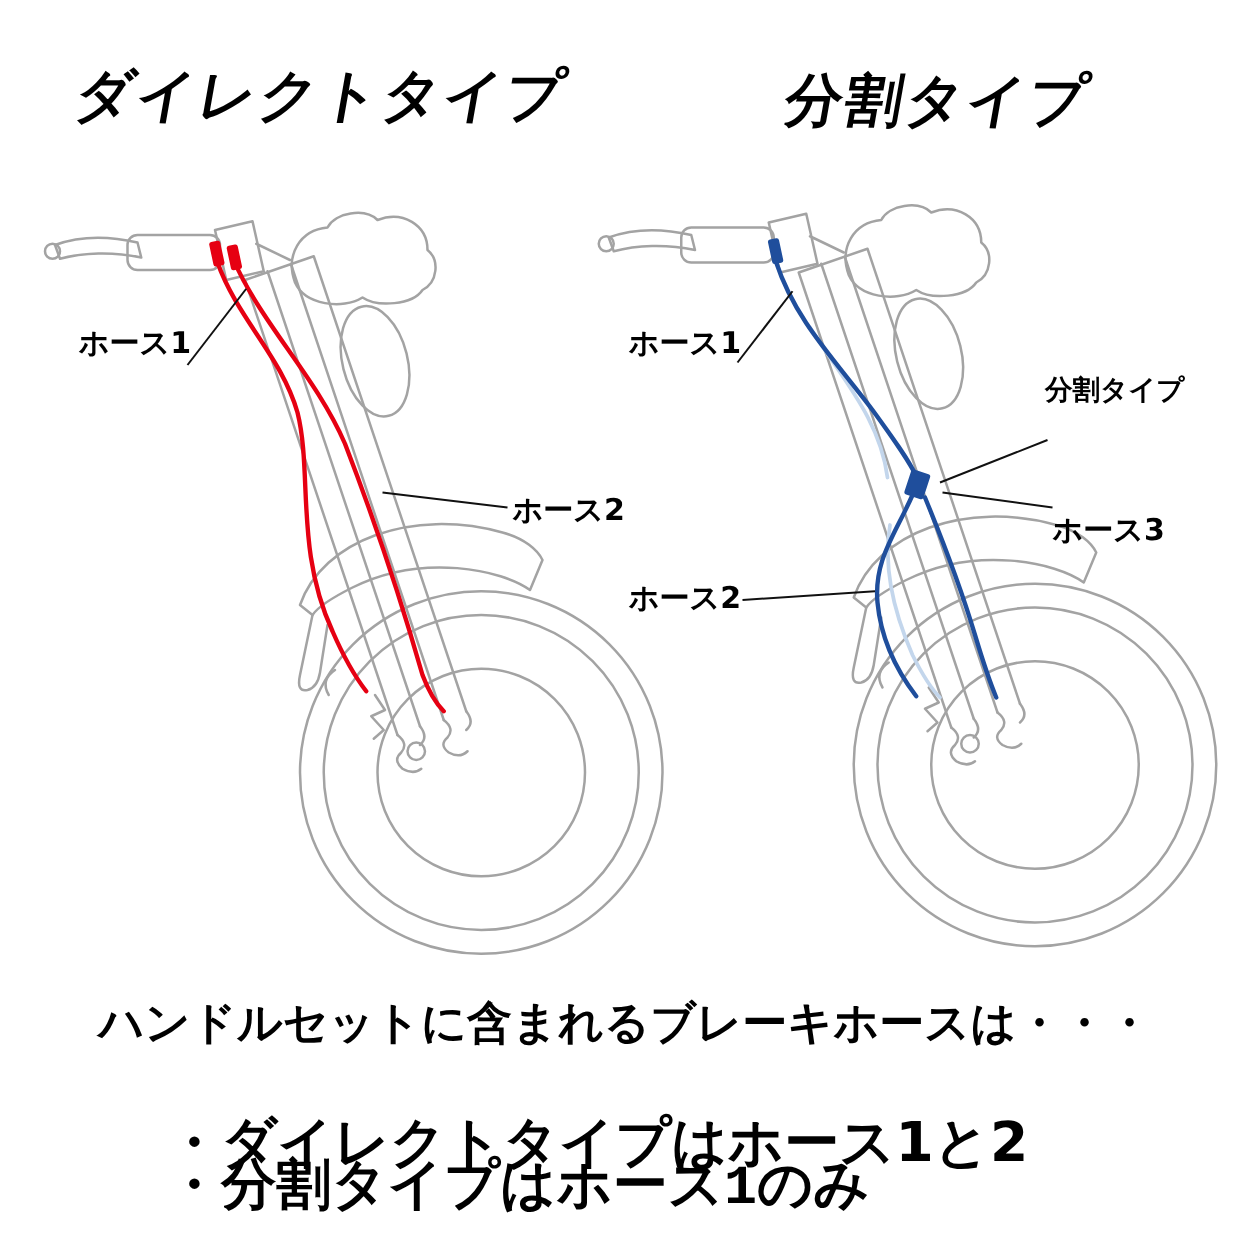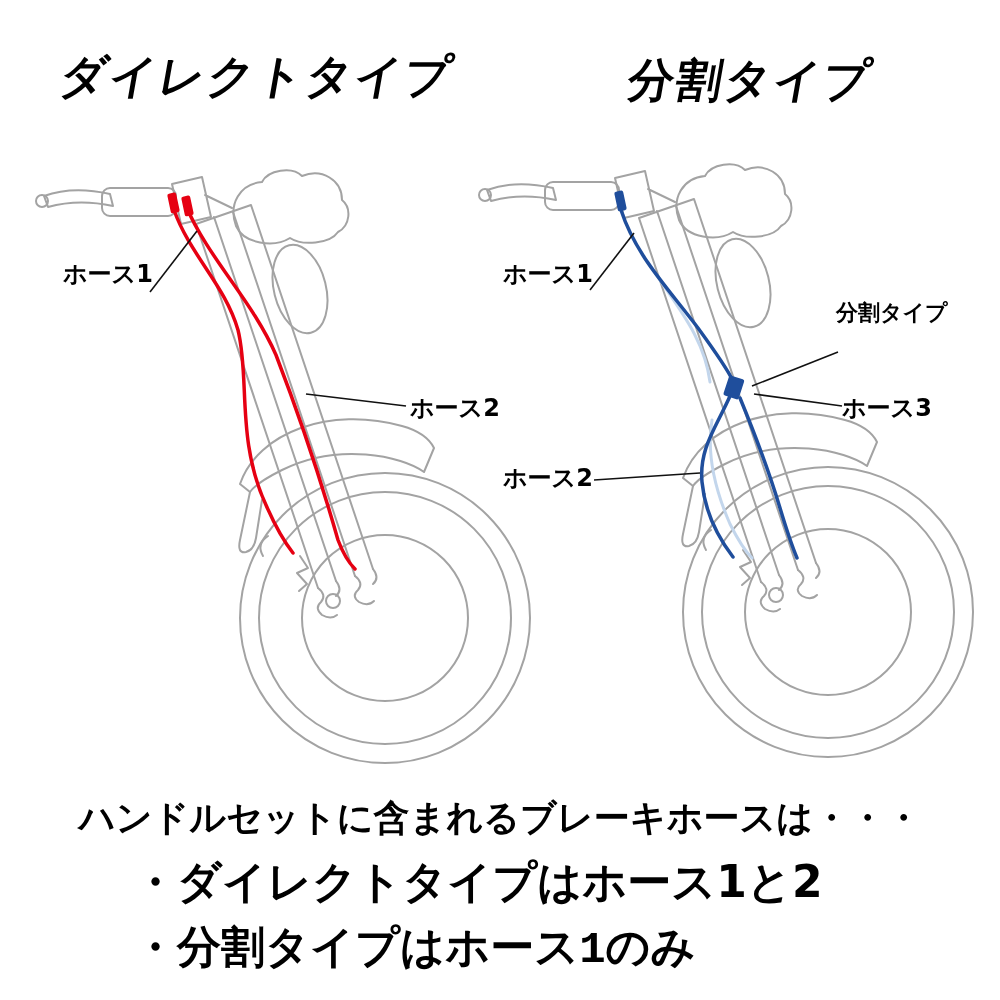--- a/index.html
+++ b/index.html
@@ -49,21 +49,21 @@
     white-space:nowrap;
   }
   .footer-bullet {
     position:absolute;
     left:133px;
     font-size:44px;
     font-weight:900;
     color:#000;
     white-space:nowrap;
   }
-  .footer-bullet.b1 { top:853px; }
+  .footer-bullet.b1 { top:885px; }
   .footer-bullet.b2 { top:918px;font-family:Liberation Mono, monospace; }
 </style>
 </head>
 <body>
 
 <svg id="diagram-svg" width="1000" height="1000" viewBox="0 0 1000 1000">
   <defs>
     <g id="bike" fill="none" stroke-width="2" stroke-linecap="round" stroke-linejoin="round">
 
       <g>
@@ -142,18 +142,18 @@
 <div class="type-title" style="left:55px; top:46px">ダイレクトタイプ</div>
 <div class="type-title" style="left:623px; top:50px">分割タイプ</div>
 
 <div class="hose-label" style="left:63px; top:258px">ホース1</div>
 <div class="hose-label" style="left:410px; top:392px">ホース2</div>
 
 <div class="hose-label" style="left:503px; top:258px">ホース1</div>
 <div class="separator-label" style="left:836px; top:298px">
   <span>分割タイプ</span>
 </div>
-<div class="hose-label" style="left:842px; top:392px">ホース3</div>
+<div class="hose-label" style="left:842px; top:408px">ホース3</div>
 <div class="hose-label" style="left:503px; top:462px">ホース2</div>
 
 <div class="footer-intro">ハンドルセットに含まれるブレーキホースは・・・</div>
 <div class="footer-bullet b1">・ダイレクトタイプはホース1と2</div>
 <div class="footer-bullet b2">・分割タイプはホース1のみ</div>
 
 </body></html>

